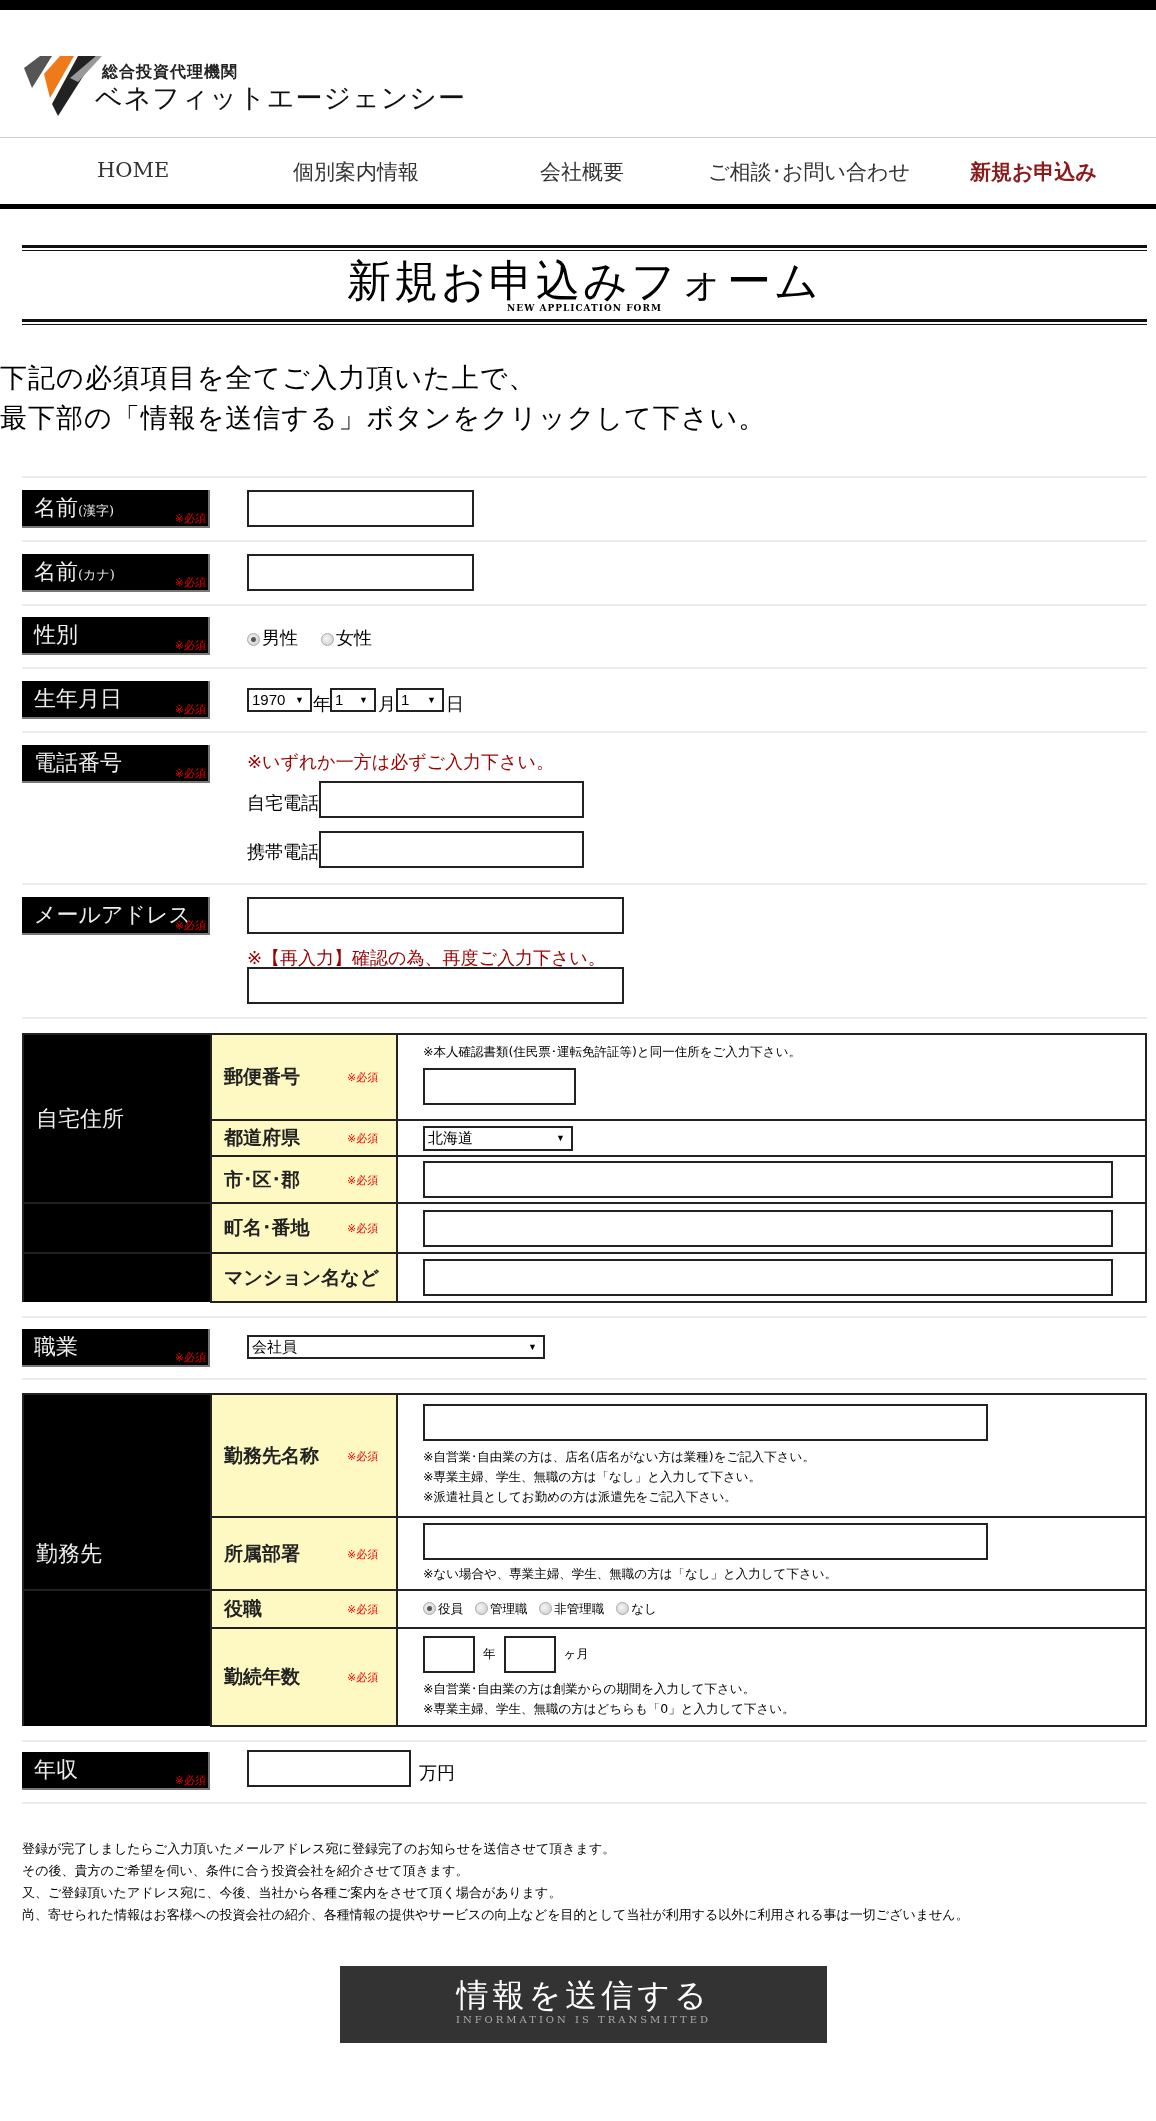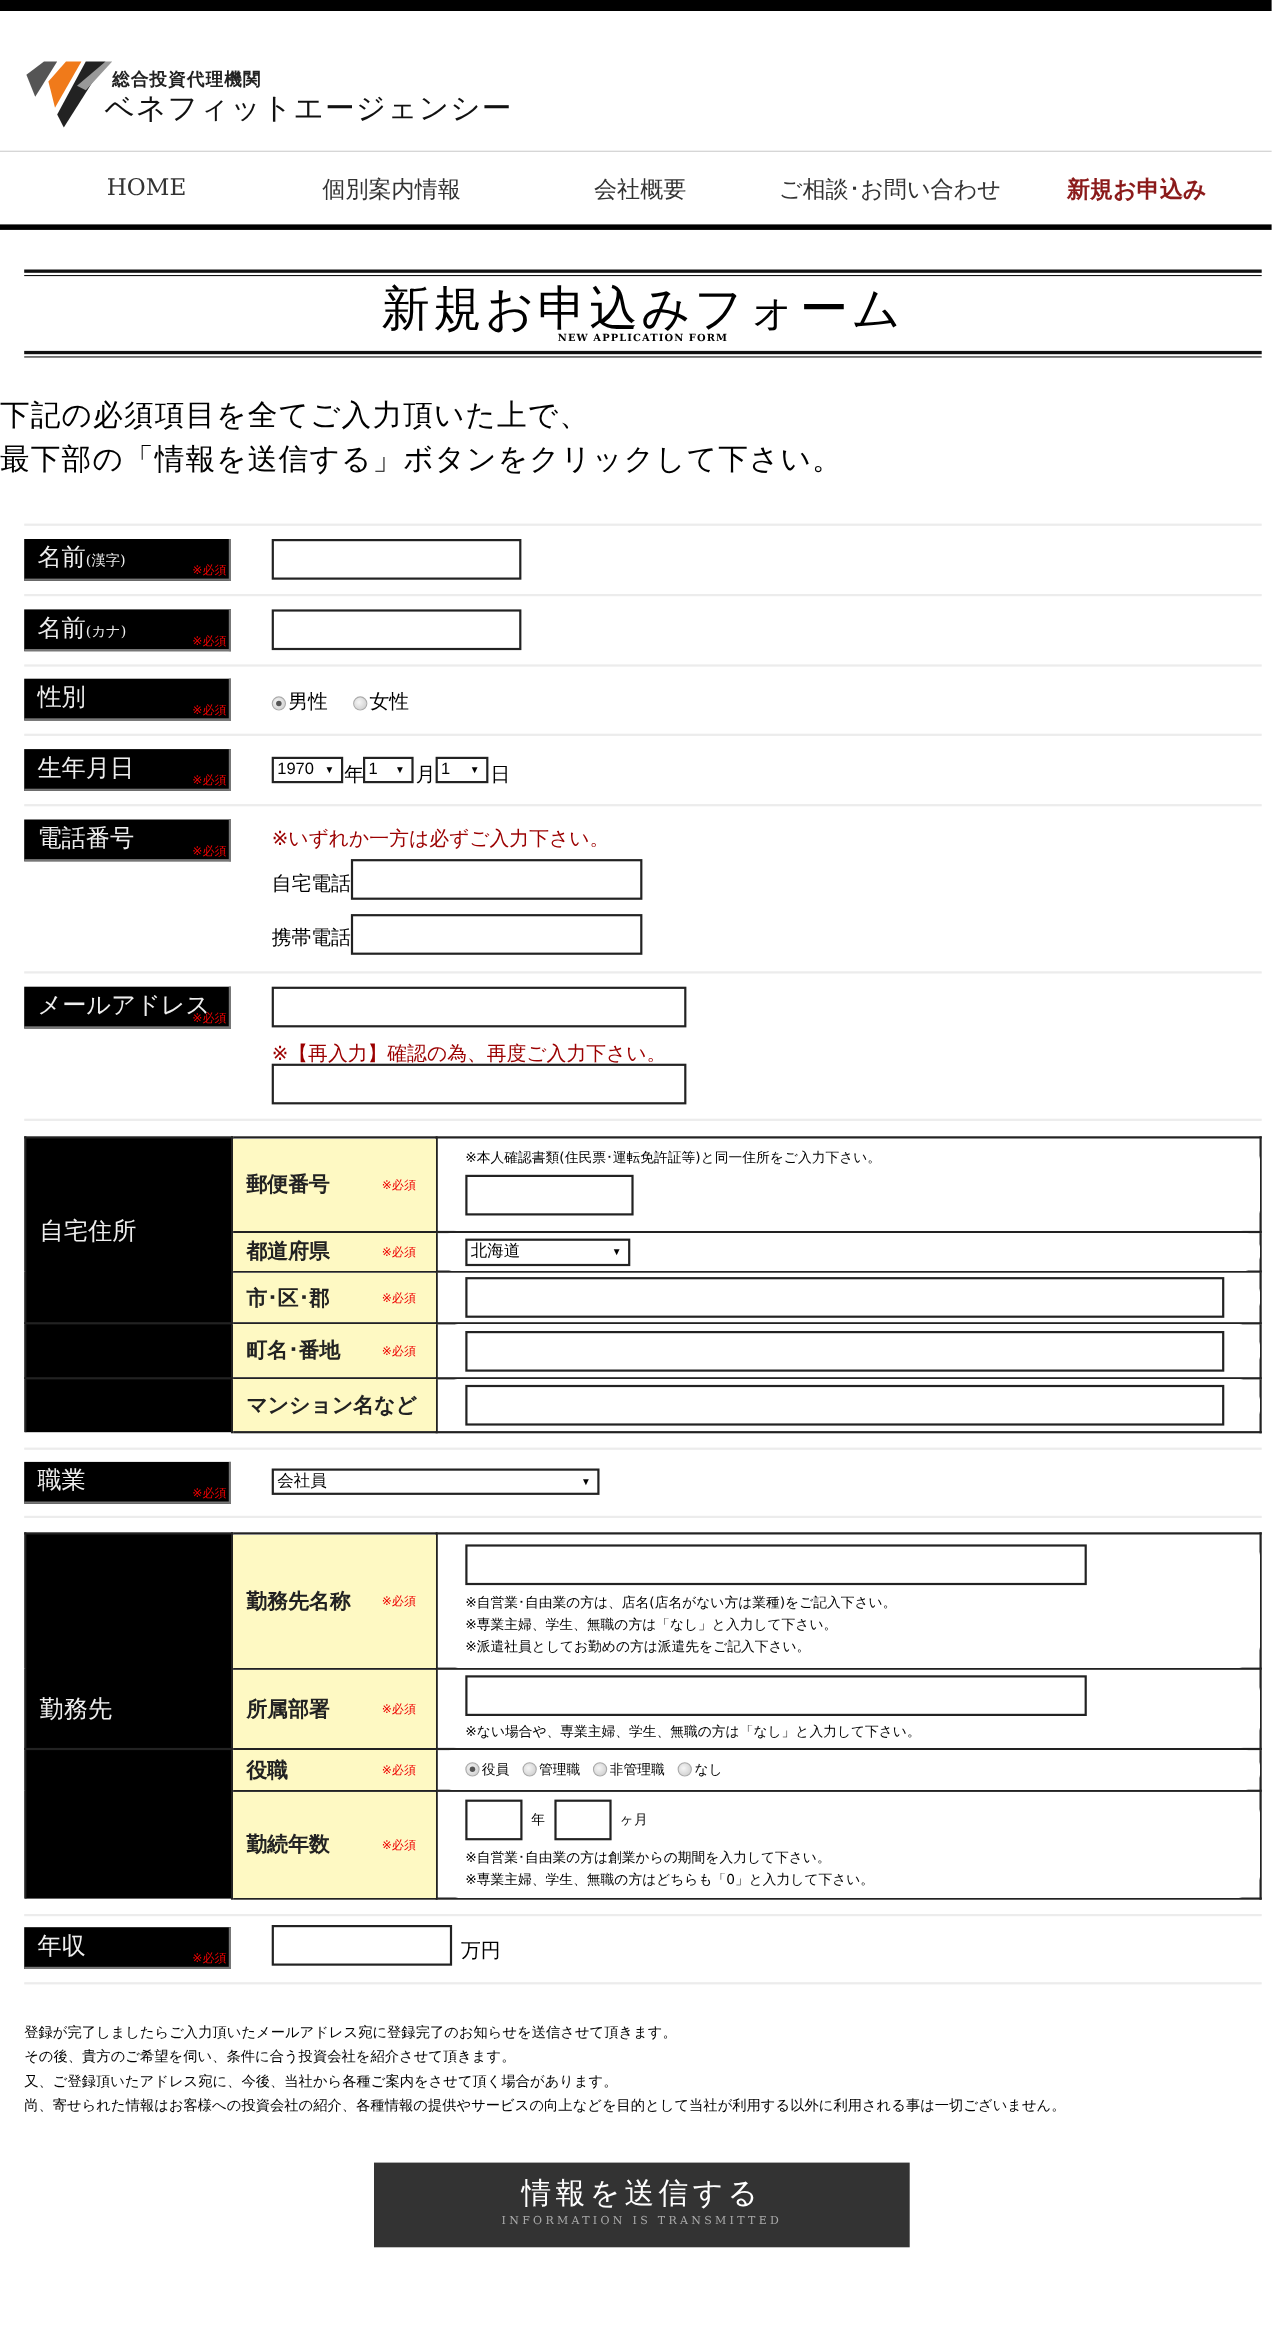--- a/index.html
+++ b/index.html
@@ -33,26 +33,26 @@
   .red { color: #9b0000; }
   .radio { display: inline-block; width: 13px; height: 13px; border-radius: 50%; background: radial-gradient(circle at 40% 40%, #f6f6f6, #c8c8c8); border: 1px solid #aaa; vertical-align: -2px; margin-right: 2px; position: relative; cursor: pointer; }
   .radio.on::after { content: ""; position: absolute; left: 3px; top: 3px; width: 5px; height: 5px; border-radius: 50%; background: #555; }
   .sel { position: absolute; height: 24px; border: 2px solid #222; background: #fff; font-size: 15px; line-height: 20px; padding-left: 3px; cursor: pointer; font-family: "Liberation Sans", sans-serif; }
   .sel .arr { position: absolute; right: 6px; top: 0; font-size: 9px; }
   table.grp { position: absolute; left: 22px; width: 1125px; border-collapse: collapse; }
   table.grp td { border: 2px solid #222; vertical-align: middle; }
   td.blk { background: #000; color: #eee; width: 188px; font-family: "DejaVu Serif", serif; font-size: 22px; padding-left: 12px; border-left: none; border-top: none; border-bottom: 2px solid #fff; }
   td.gry { background: #fef9c3; width: 186px; font-family: "DejaVu Serif", serif; font-size: 19px; font-weight: bold; padding-left: 12px; position: relative; color: #222; }
   td.gry .req2 { position: absolute; left: 135px; top: 50%; transform: translateY(-50%); font-size: 11px; color: #e00; font-weight: normal; font-family: "DejaVu Sans", sans-serif; }
-  td.wht { background: #fff; position: relative; padding-left: 25px; border-radius: 25px; }
+  td.wht { background: #fff; position: relative; padding-left: 25px; }
   .cellinp { display: block; height: 37px; border: 2px solid #222; background: #fff; }
   .note { font-size: 12.5px; line-height: 20px; white-space: nowrap; }
   .footer-text { position: absolute; left: 22px; top: 1838px; font-size: 13px; line-height: 22px; }
   .submit { position: absolute; left: 340px; top: 1966px; width: 487px; height: 77px; background: #333; color: #fff; text-align: center; cursor: pointer; }
-  .submit .jp { font-family: "DejaVu Serif", serif; font-size: 27px; letter-spacing: 4px; padding-top: 12px; line-height: 34px; }
+  .submit .jp { font-family: "DejaVu Serif", serif; font-size: 32px; letter-spacing: 4px; padding-top: 12px; line-height: 34px; }
   .submit .en { font-family: "DejaVu Serif", serif; font-size: 10px; letter-spacing: 3px; color: #aaa; margin-top: 2px; }
 </style>
 </head>
 <body>
 
 <div class="topbar"></div>
 
 <div class="header">
   <svg class="logo" viewBox="0 0 80 70">
     <polygon points="2,20 18,8 30,8 10,40" fill="#555"></polygon>

